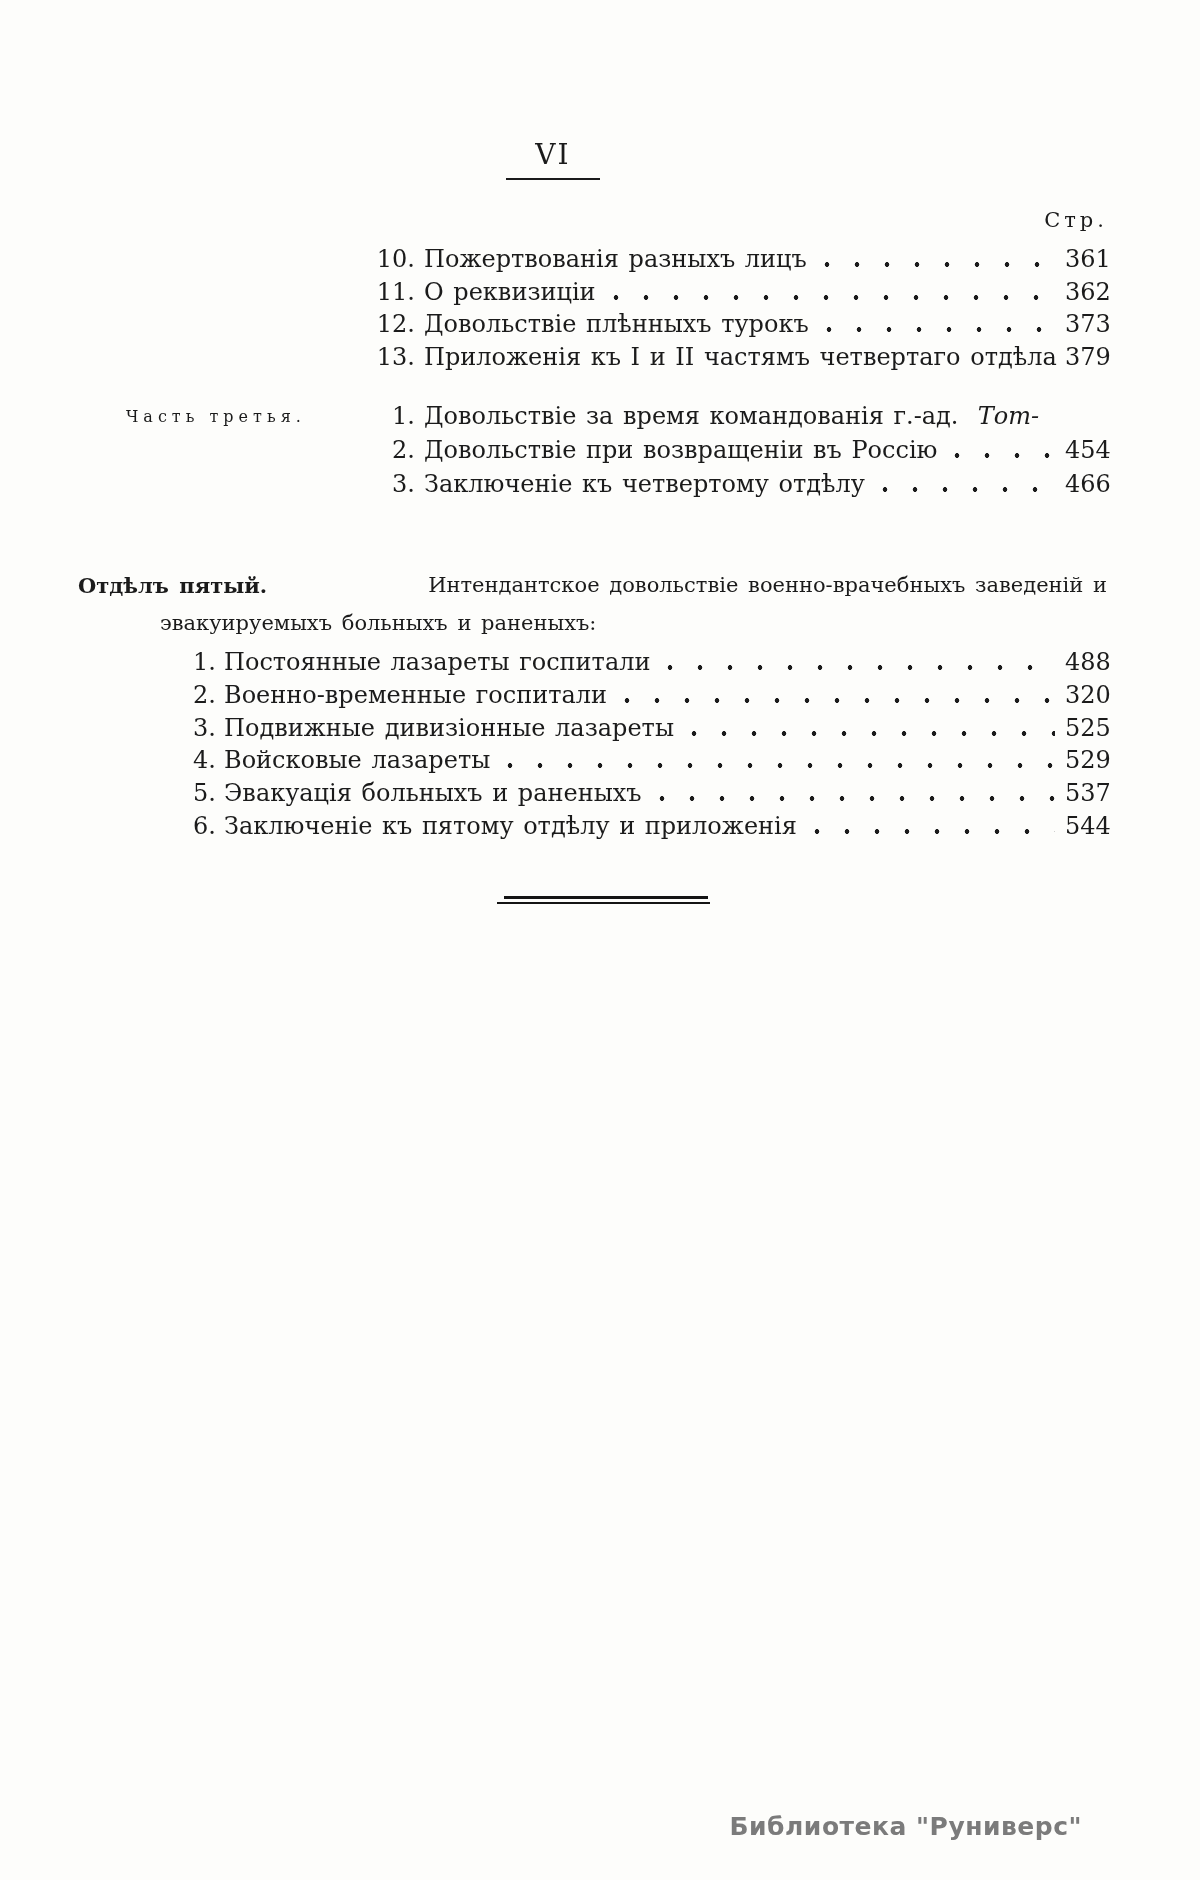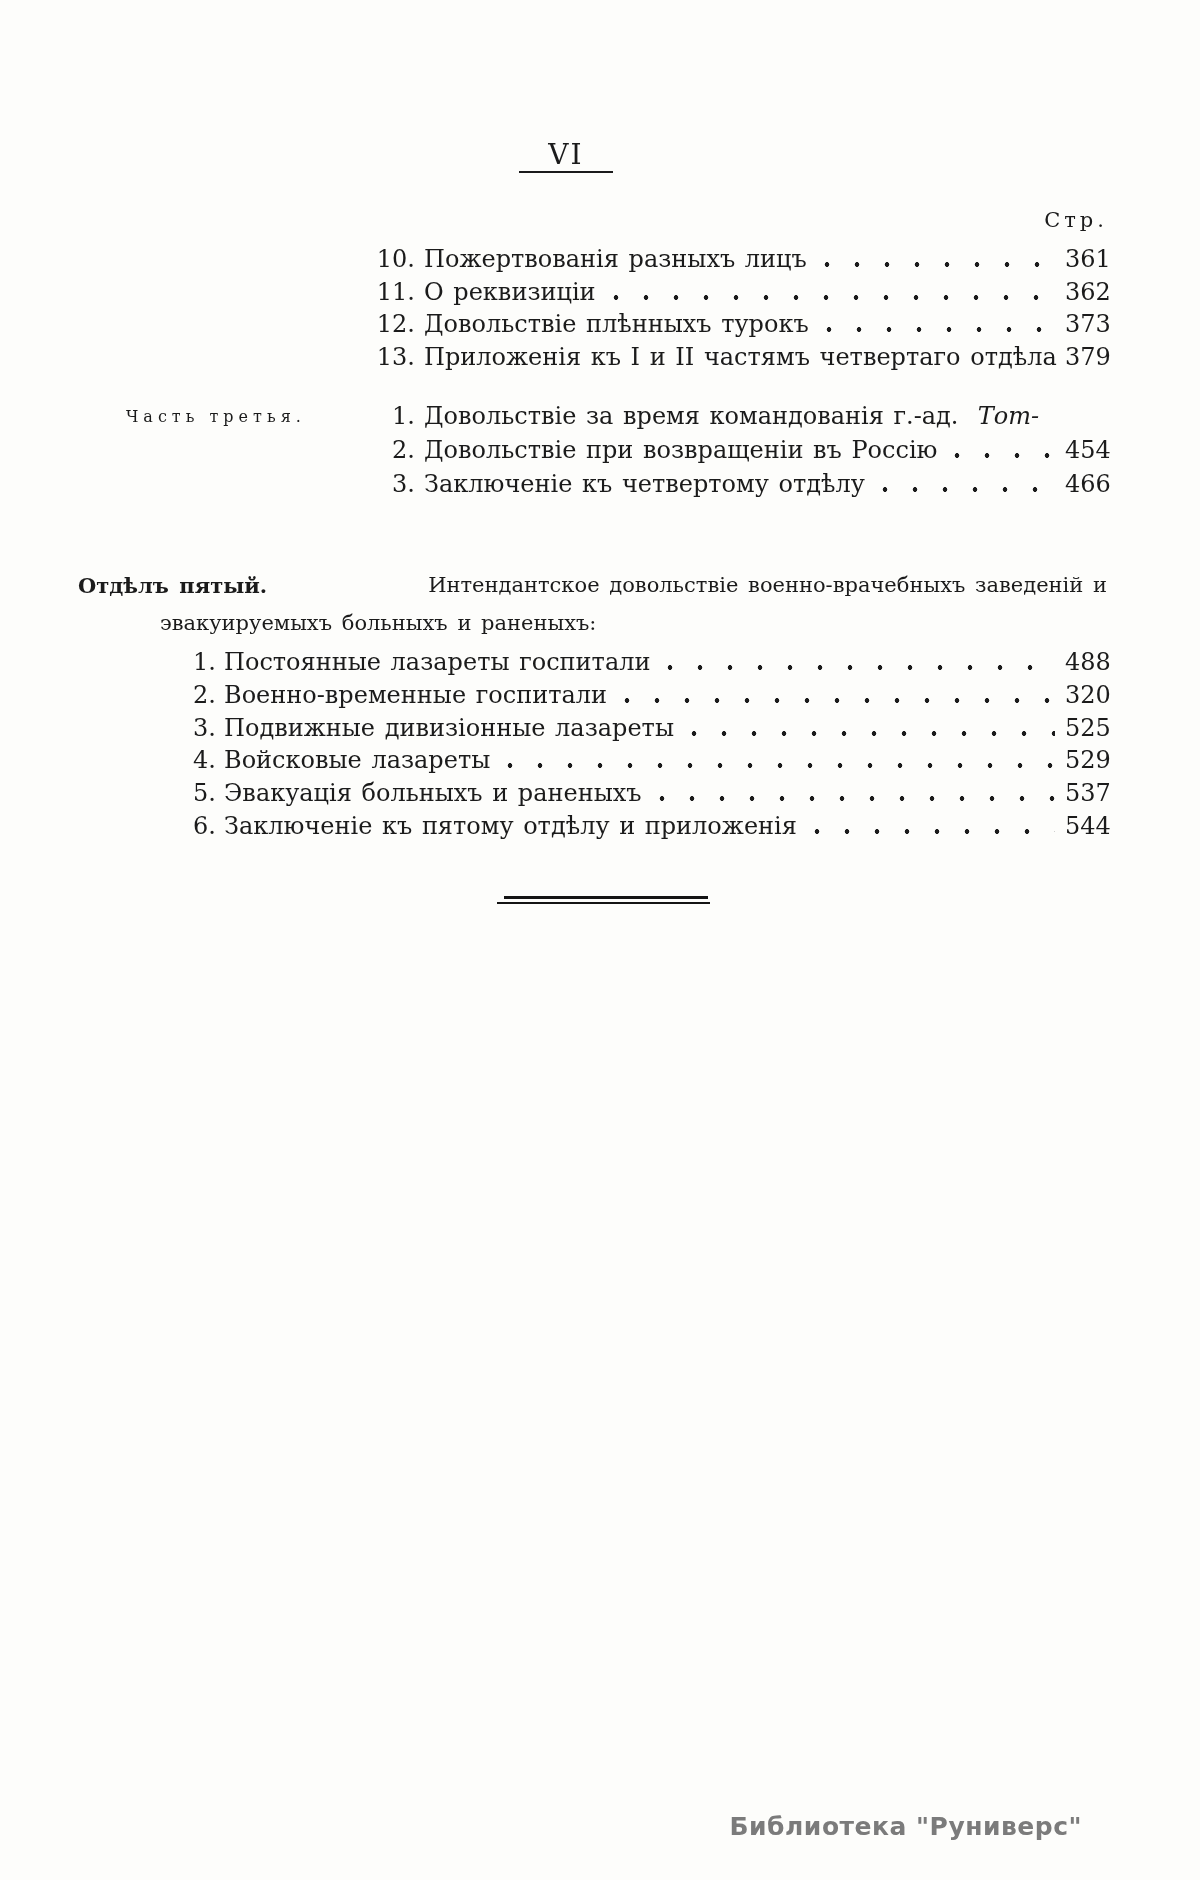--- a/index.html
+++ b/index.html
@@ -15,25 +15,26 @@
     color: #1b1b1b;
     font-family: "DejaVu Serif", serif;
     font-size: 24px;
     overflow: hidden;
   }
 
   
   .folio {
     position: absolute;
     top: 138px;
-    left: 519px;
+    left: 506px;
     width: 94px;
     text-align: center;
     font-size: 28px;
     letter-spacing: 2px;
+    padding-bottom: 7px;
     border-bottom: 2.5px solid #1b1b1b;
   }
 
   
   .str-label {
     position: absolute;
     top: 208px;
     right: 92px;
     font-size: 21px;
     letter-spacing: 4px;

